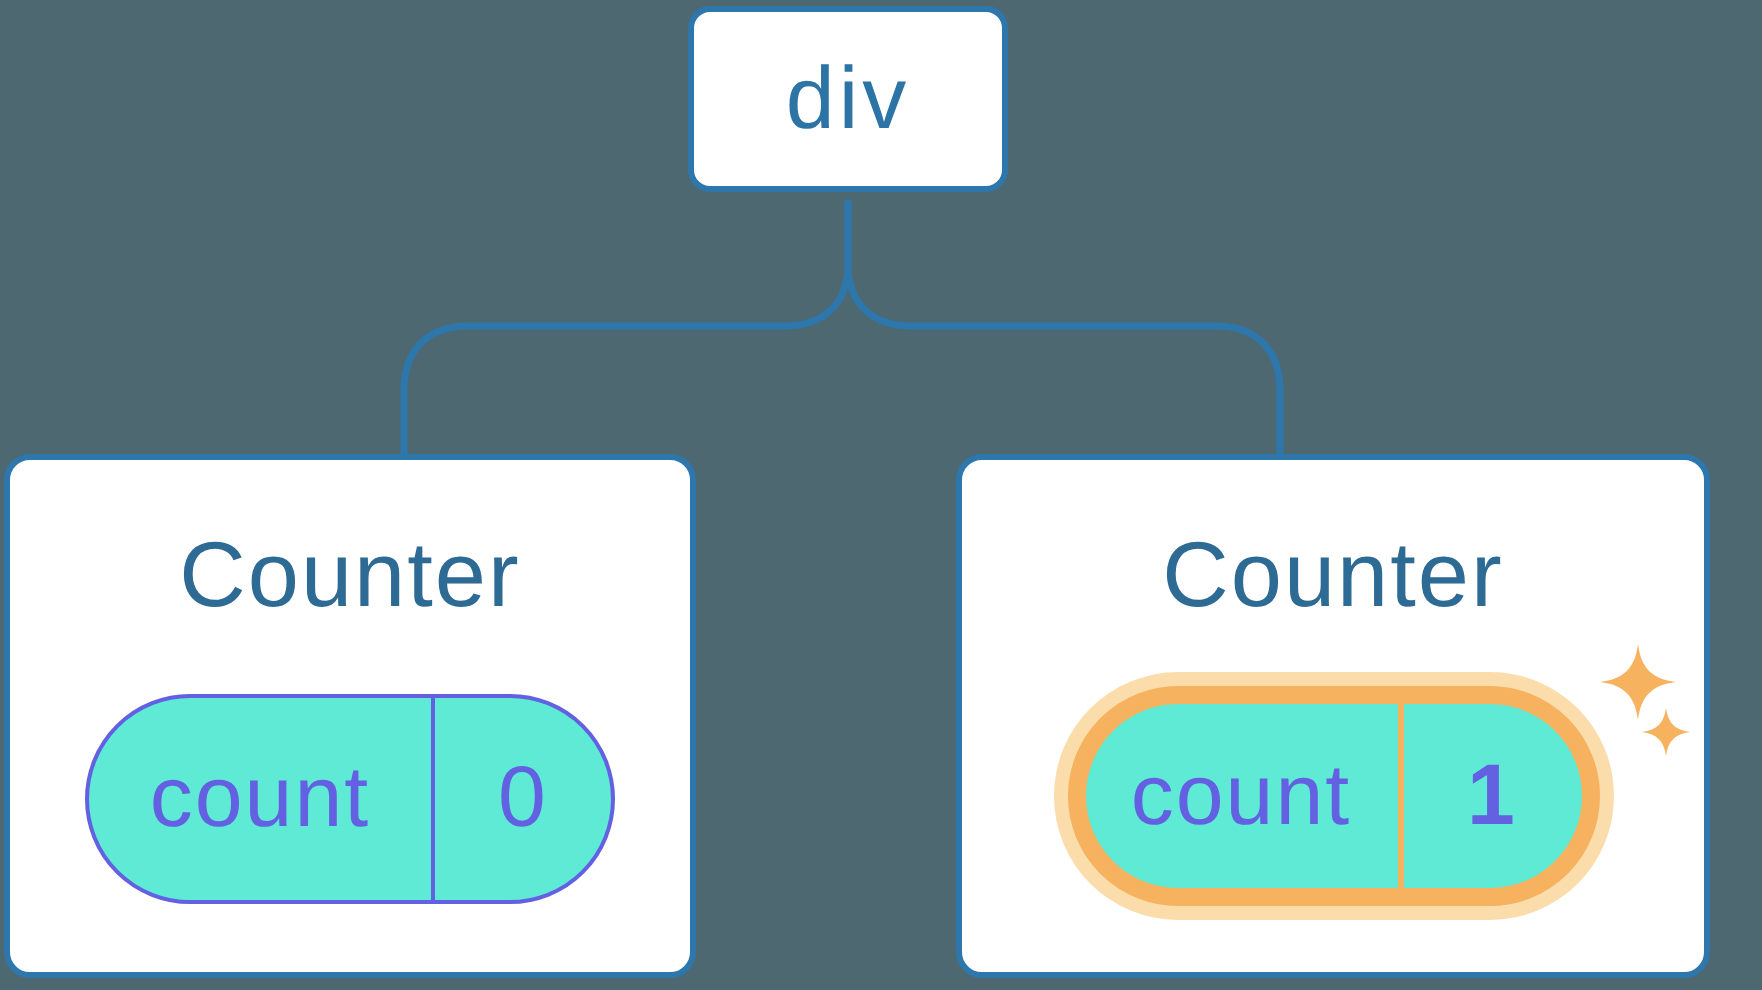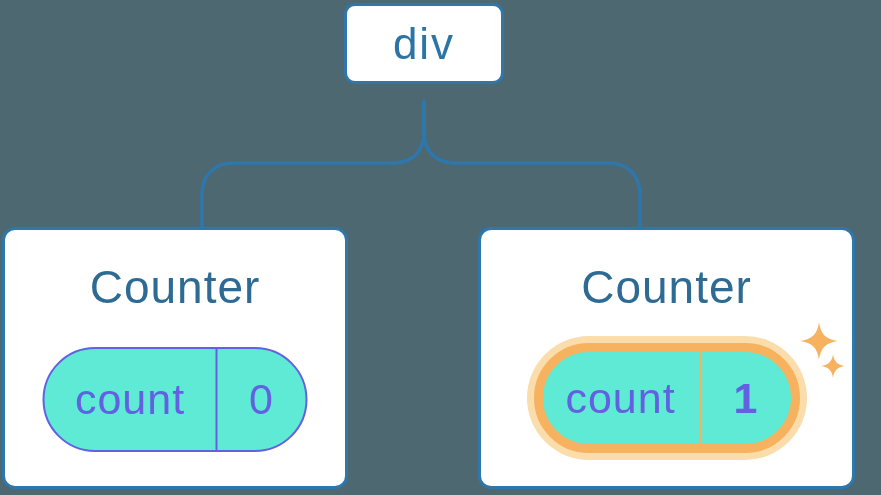--- a/index.html
+++ b/index.html
@@ -17,21 +17,21 @@
     z-index: 0;
   }
   svg.connectors path {
     fill: none;
     stroke: var(--line, #2e77ad);
     stroke-width: 3.5;
   }
   .node-root {
     position: absolute;
     left: 344px; top: 3px;
-    width: 160px; height: 81px;
+    width: 160px; height: 93px;
     box-sizing: border-box;
     background: var(--card-bg, #ffffff);
     border: 3px solid var(--line, #2e77ad);
     border-radius: 11px;
     display: flex;
     align-items: center;
     justify-content: center;
     font-size: 44px;
     letter-spacing: 2px;
     color: var(--node-text, #2c74a5);

